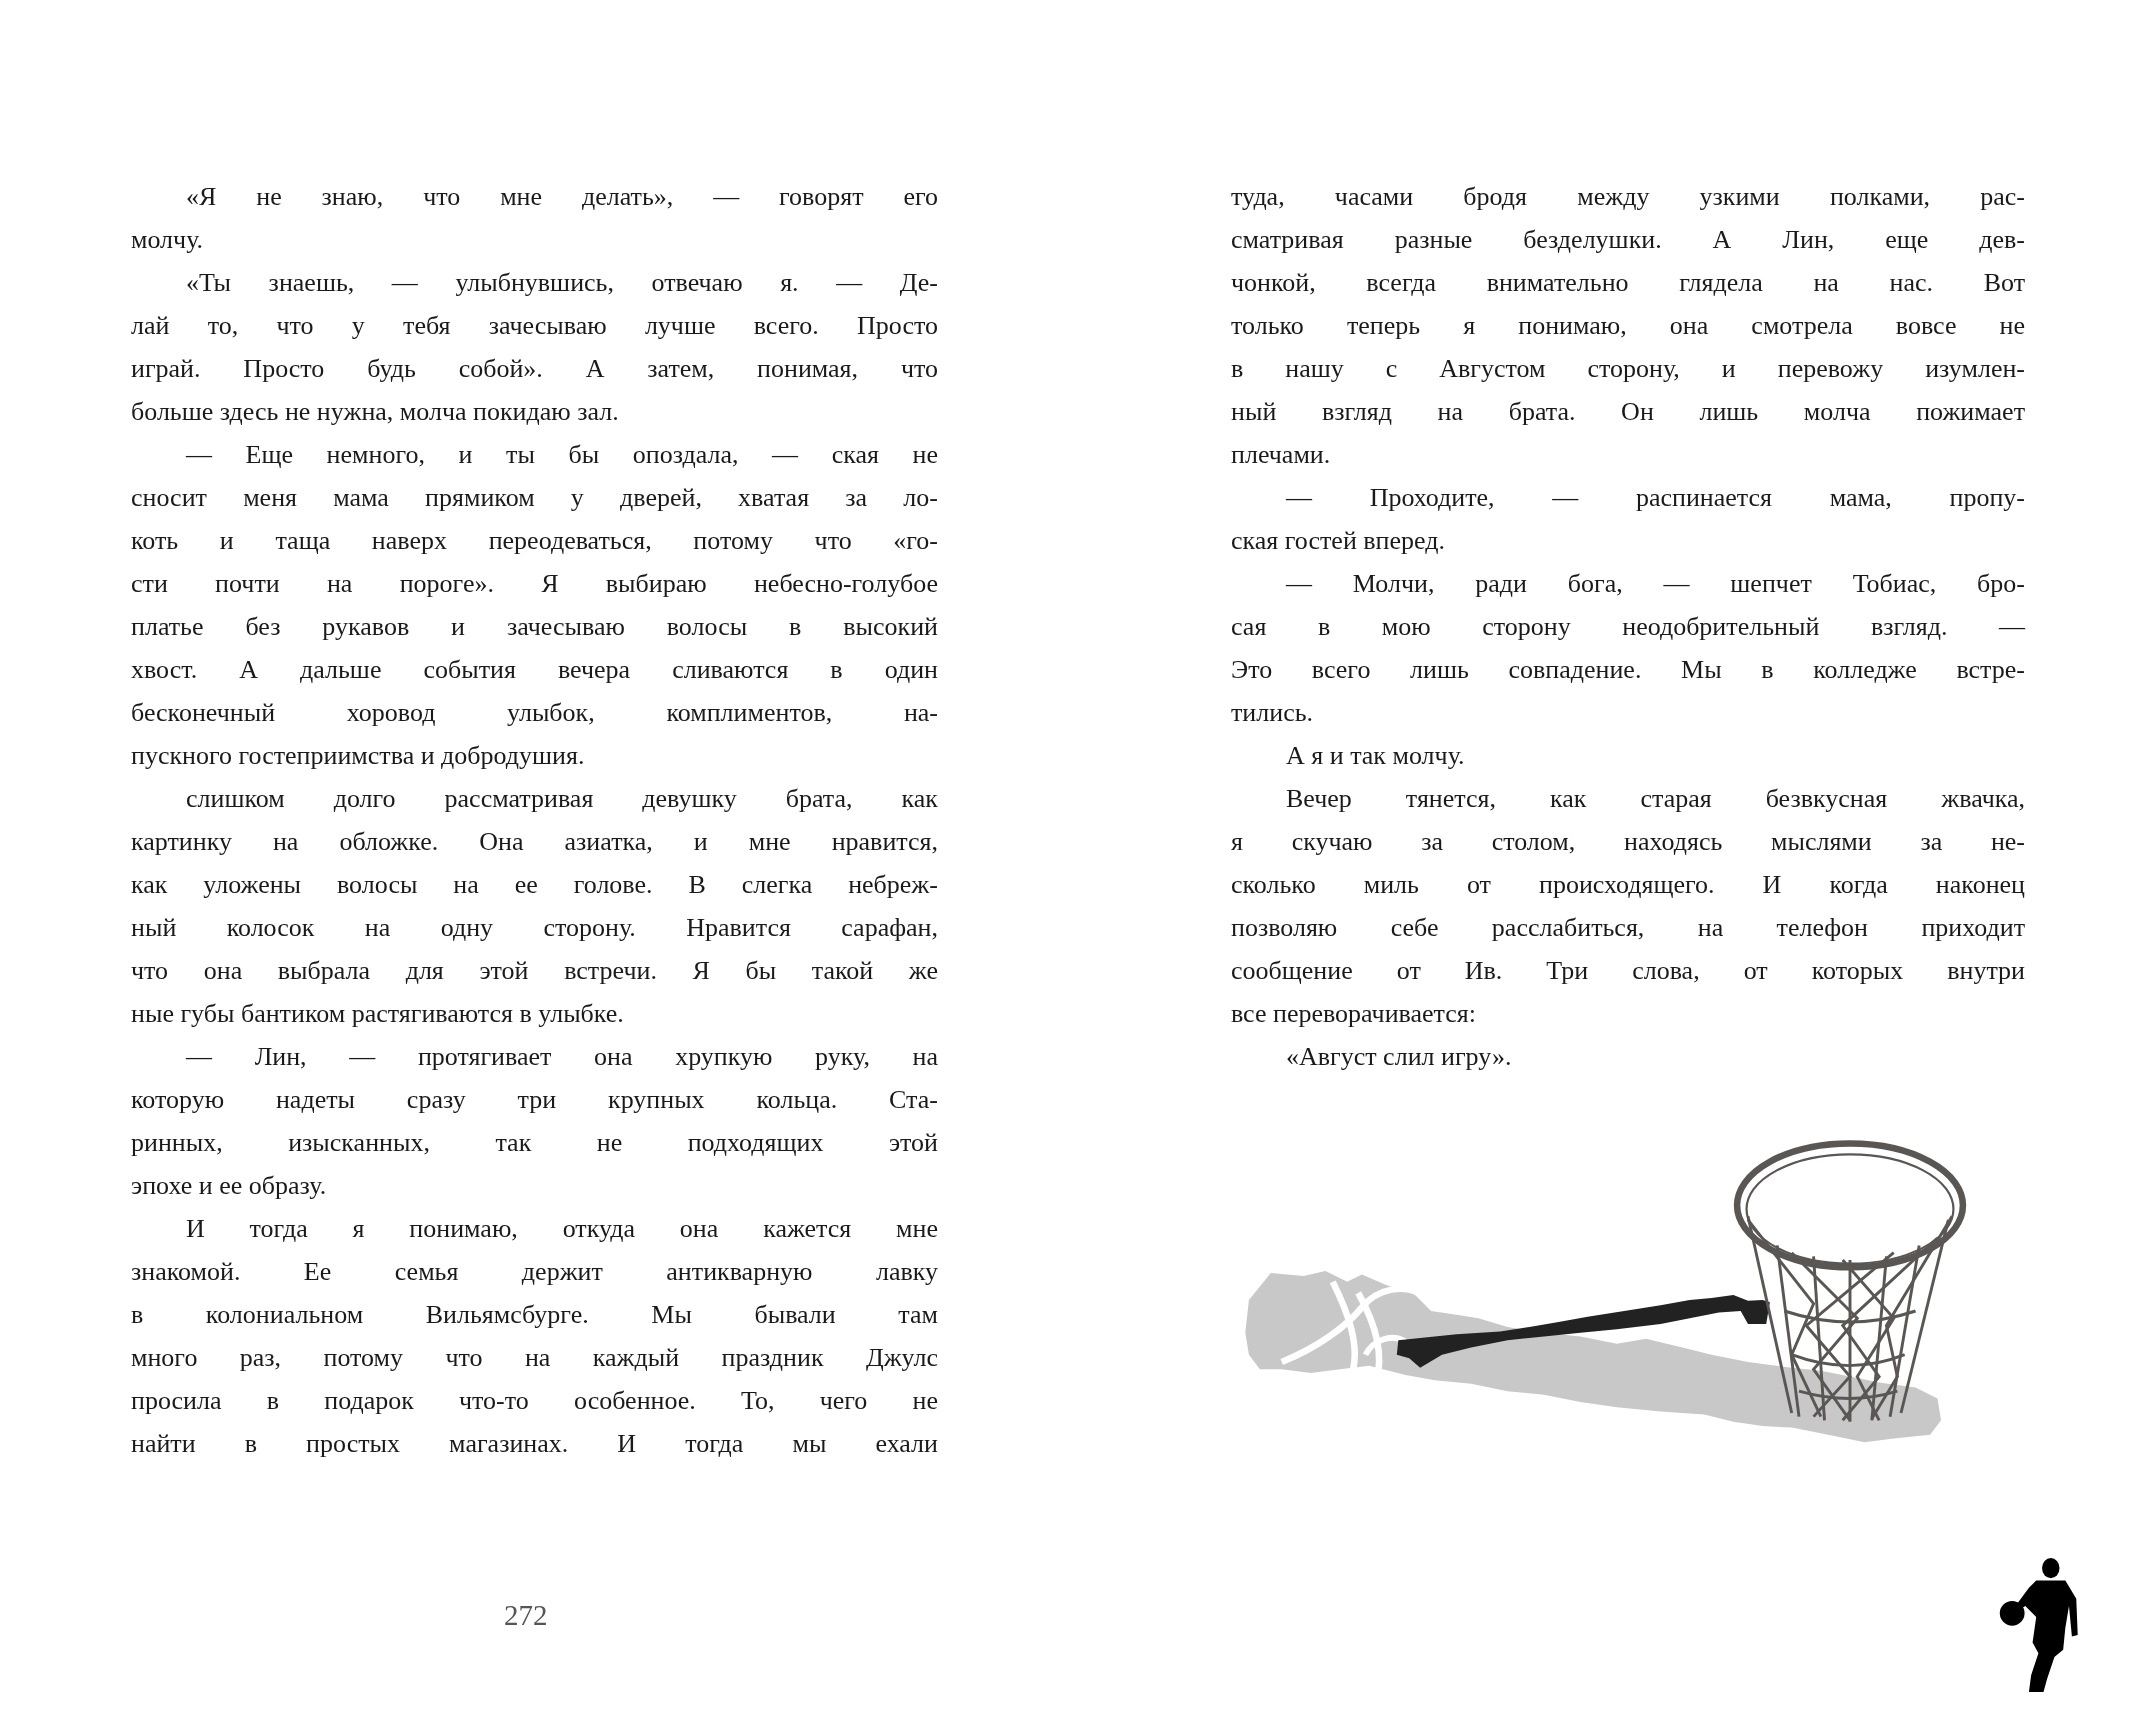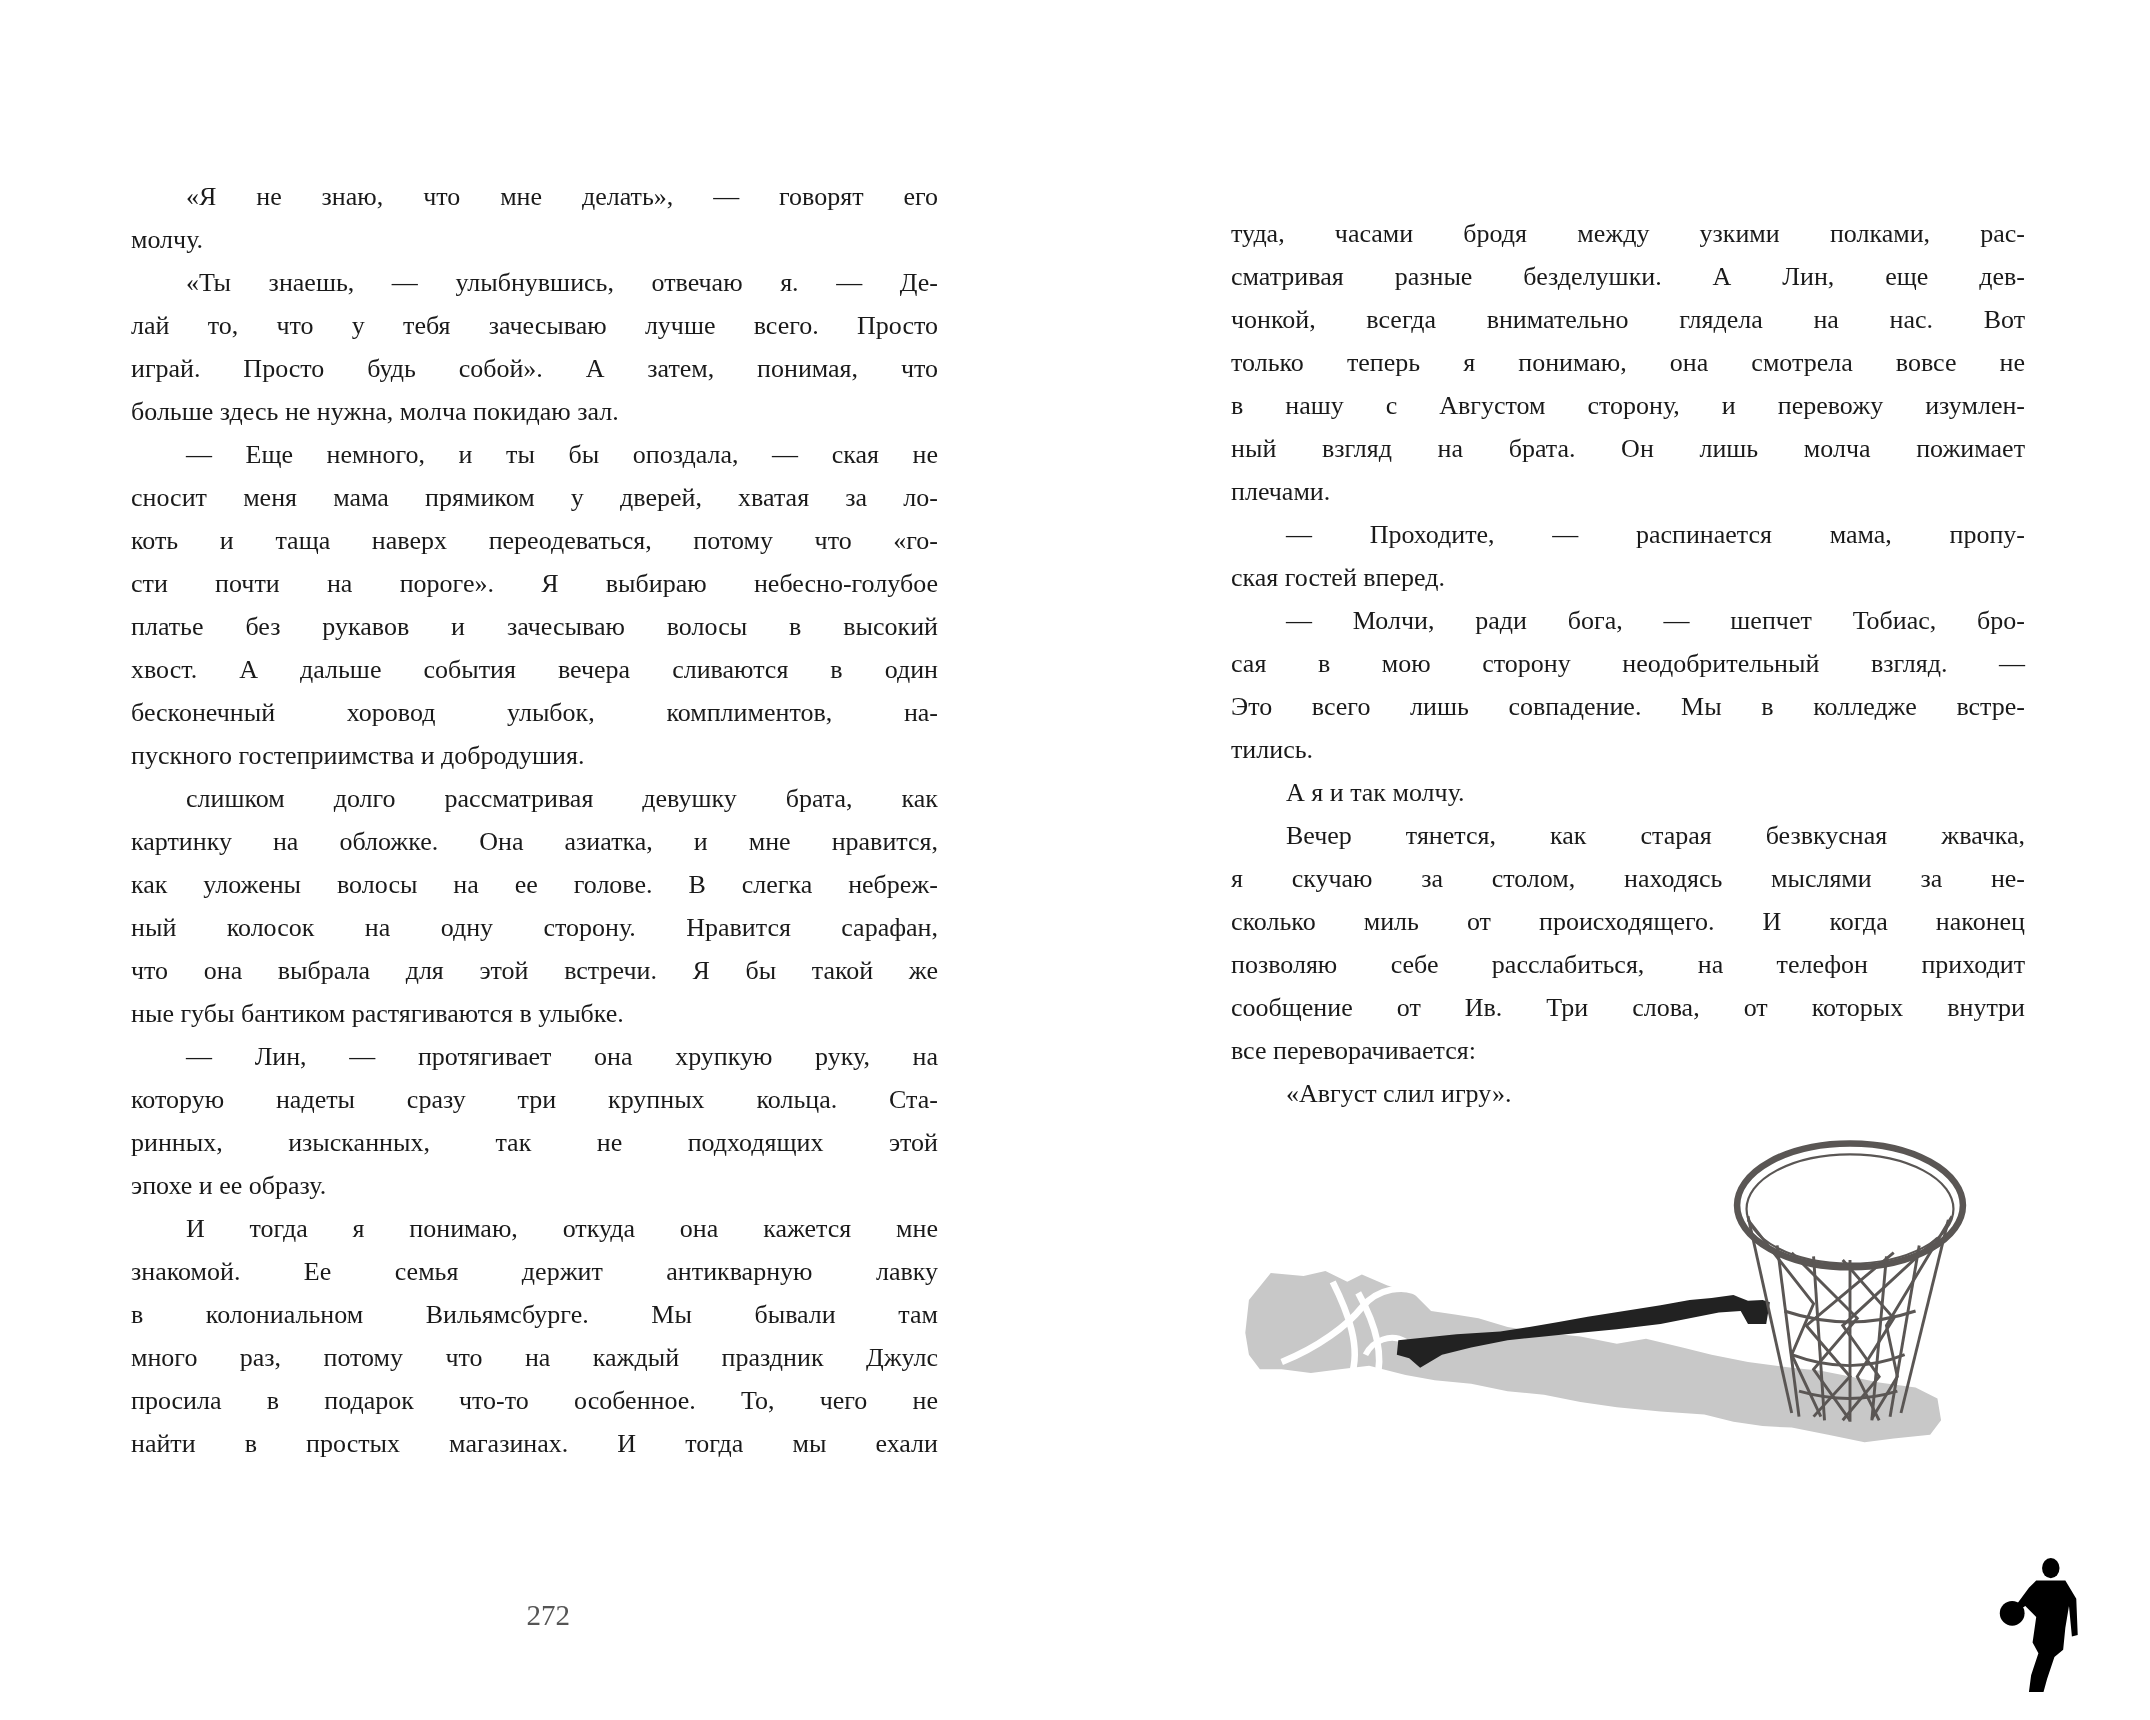--- a/index.html
+++ b/index.html
@@ -12,28 +12,28 @@
     font-family: "Liberation Serif", "DejaVu Serif", serif;
     font-size: 26px;
     line-height: 43px;
     color: #1a1a1a;
     text-align: justify;
     hyphens: manual;
   }
   .left-text { left: 131px; top: 175px; width: 807px; }
   .right-text { left: 156px; top: 175px; width: 794px; }
   .para { margin: 0; text-indent: 55px; }
-  .para.no-indent { text-indent: 0; margin-top: 37px; }
+  .para.no-indent { text-indent: 0; }
   .line { display: block; text-align: justify; text-align-last: justify; white-space: nowrap; }
   .line.last { text-align-last: left; }
   .para .line:first-child { padding-left: 55px; }
   .para.no-indent .line:first-child { padding-left: 0; }
   .para { text-indent: 0; }
   .page-number {
-    position: absolute; left: 504px; top: 1599px; width: 66px; text-align: right;
+    position: absolute; left: 504px; top: 1599px; width: 66px; text-align: left;
     font-family: "Liberation Serif", "DejaVu Serif", serif; font-size: 29px; color: #555555;
   }
   .illustration { position: absolute; left: 1238px; top: 1136px; width: 765px; height: 350px; }
   .silhouette { position: absolute; left: 1996px; top: 1555px; width: 95px; height: 142px; }
 </style>
 </head>
 <body>
 
 <div class="page page-left">
   <div class="text-block left-text" id="left-text">

